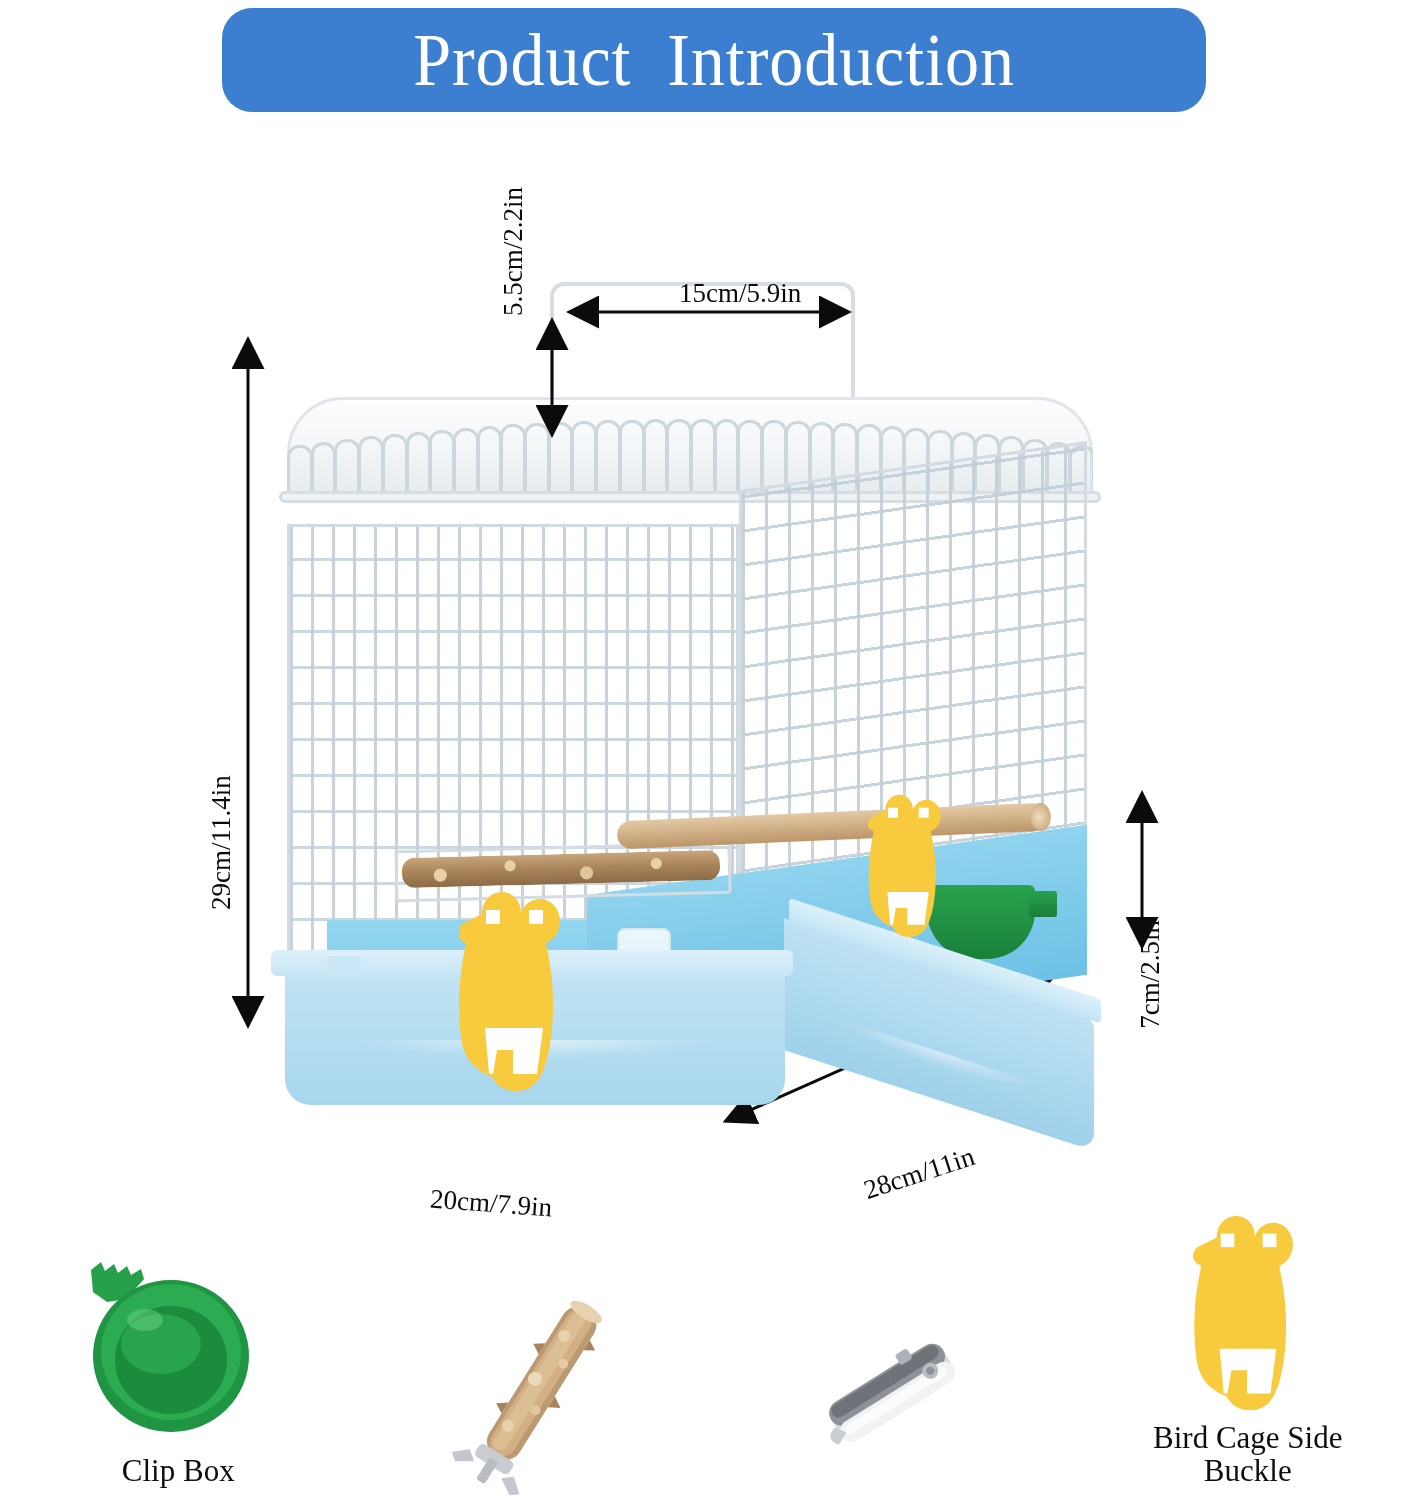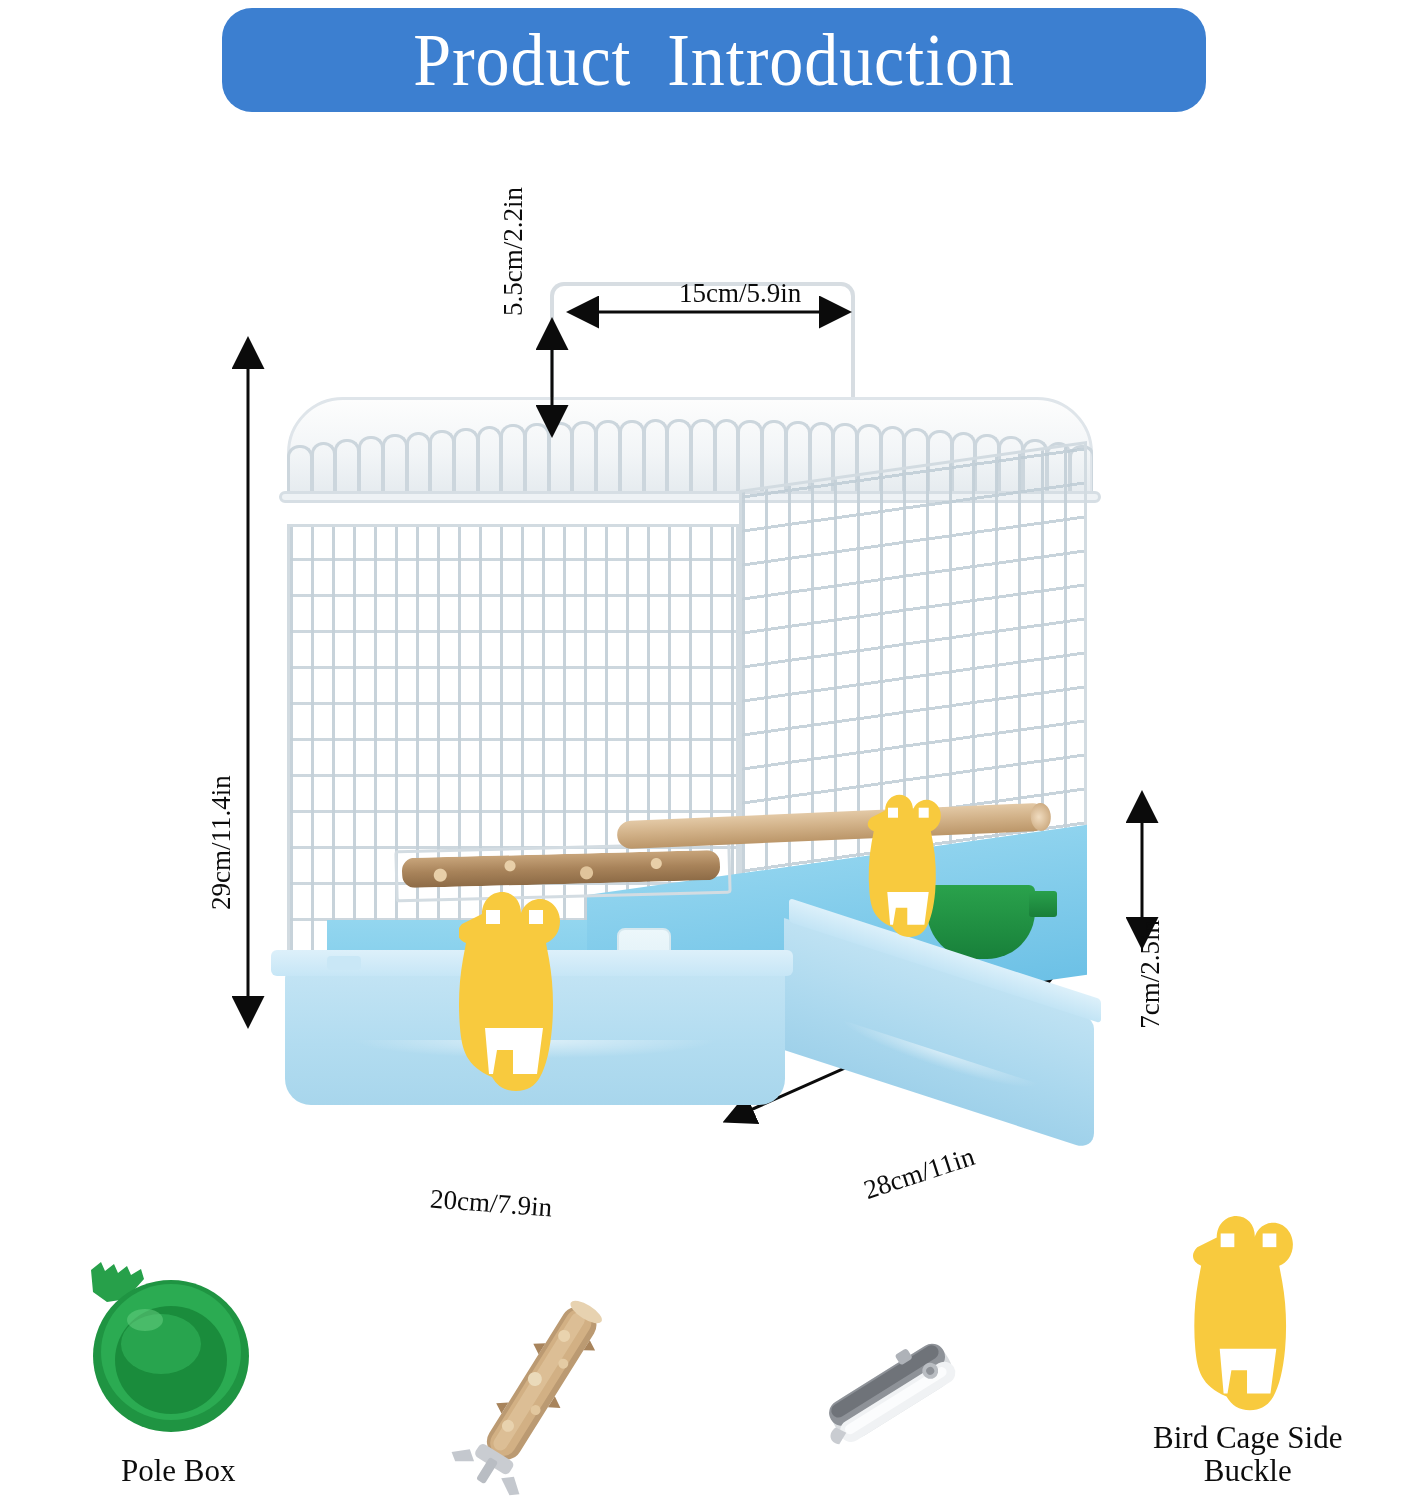--- a/index.html
+++ b/index.html
@@ -538,21 +538,21 @@
     <div class="accessory-art">
       <svg width="190" height="200" viewBox="0 0 190 200">
         <path fill="#27a04a" d="M8 22l10-8 4 9 9-7 4 9 9-7 4 9 10-6 3 10-8 9-9 11-20 3-14-10z"></path>
         <ellipse cx="88" cy="108" rx="78" ry="76" fill="#1f9442"></ellipse>
         <ellipse cx="88" cy="104" rx="70" ry="68" fill="#2bab52"></ellipse>
         <ellipse cx="88" cy="112" rx="56" ry="54" fill="#1a8c3c"></ellipse>
         <ellipse cx="78" cy="96" rx="40" ry="30" fill="#34b85c" opacity="0.55"></ellipse>
         <ellipse cx="62" cy="72" rx="18" ry="11" fill="#69d184" opacity="0.5"></ellipse>
       </svg>
     </div>
-    <div class="accessory-label">Pole Box</div>
+    <div class="accessory-label">Clip Box</div>
   </div>
 
 
   <div class="accessory-item">
     <div class="accessory-art">
       <svg width="190" height="215" viewBox="0 0 190 215">
         <g transform="rotate(32 95 107)">
           <rect x="78" y="10" width="36" height="172" rx="16" fill="#bb9a72"></rect>
           <rect x="82" y="12" width="26" height="168" rx="13" fill="#d2b084"></rect>
           <rect x="86" y="16" width="14" height="160" rx="7" fill="#e0c49c" opacity="0.7"></rect>

